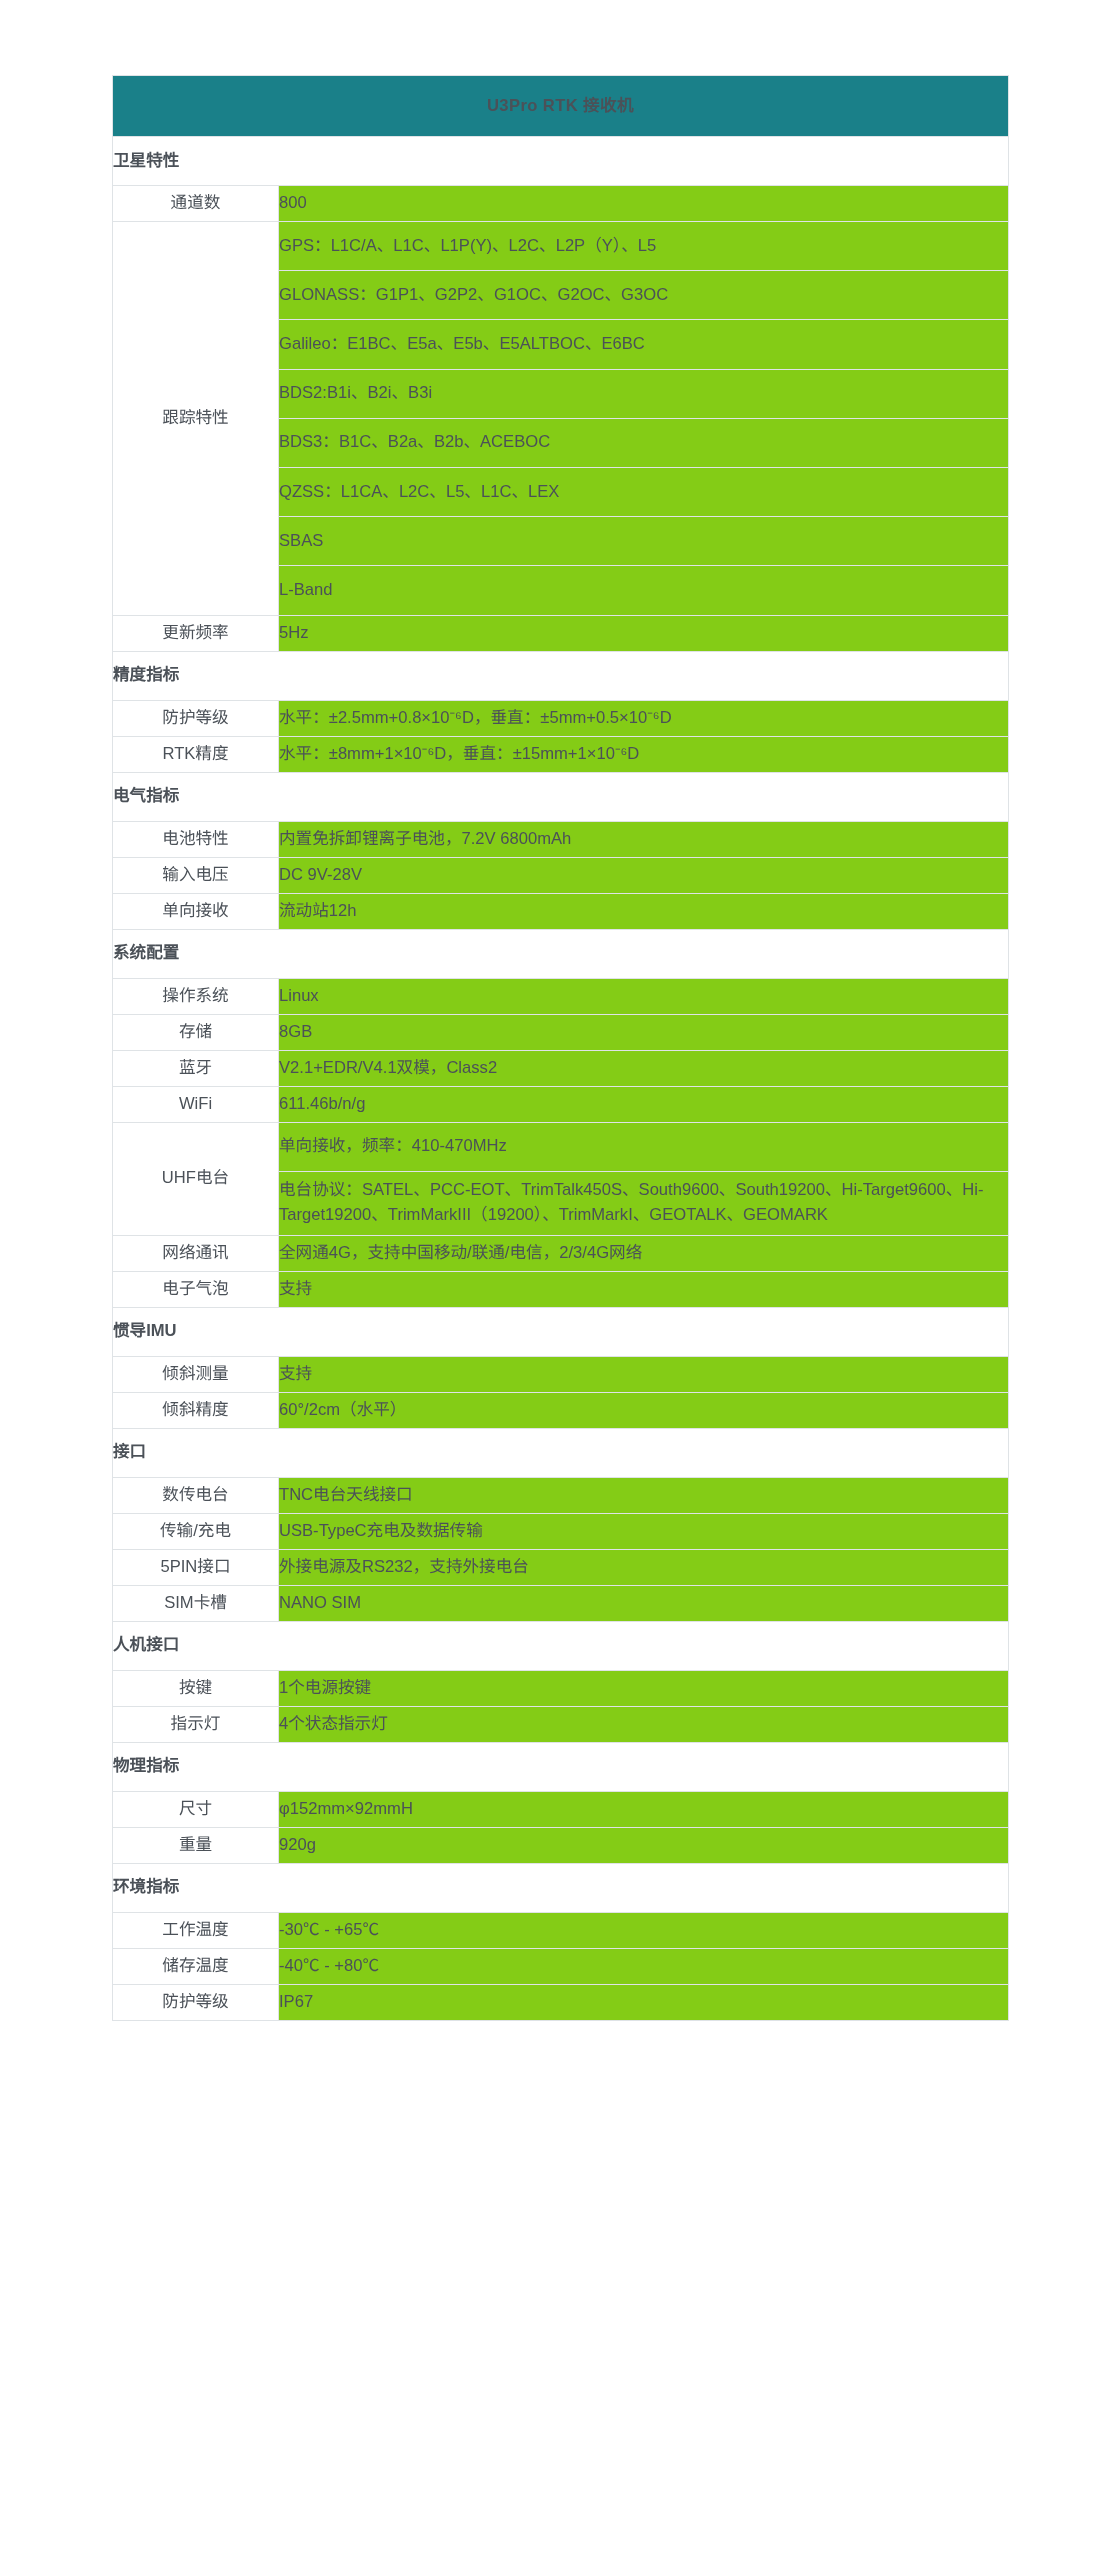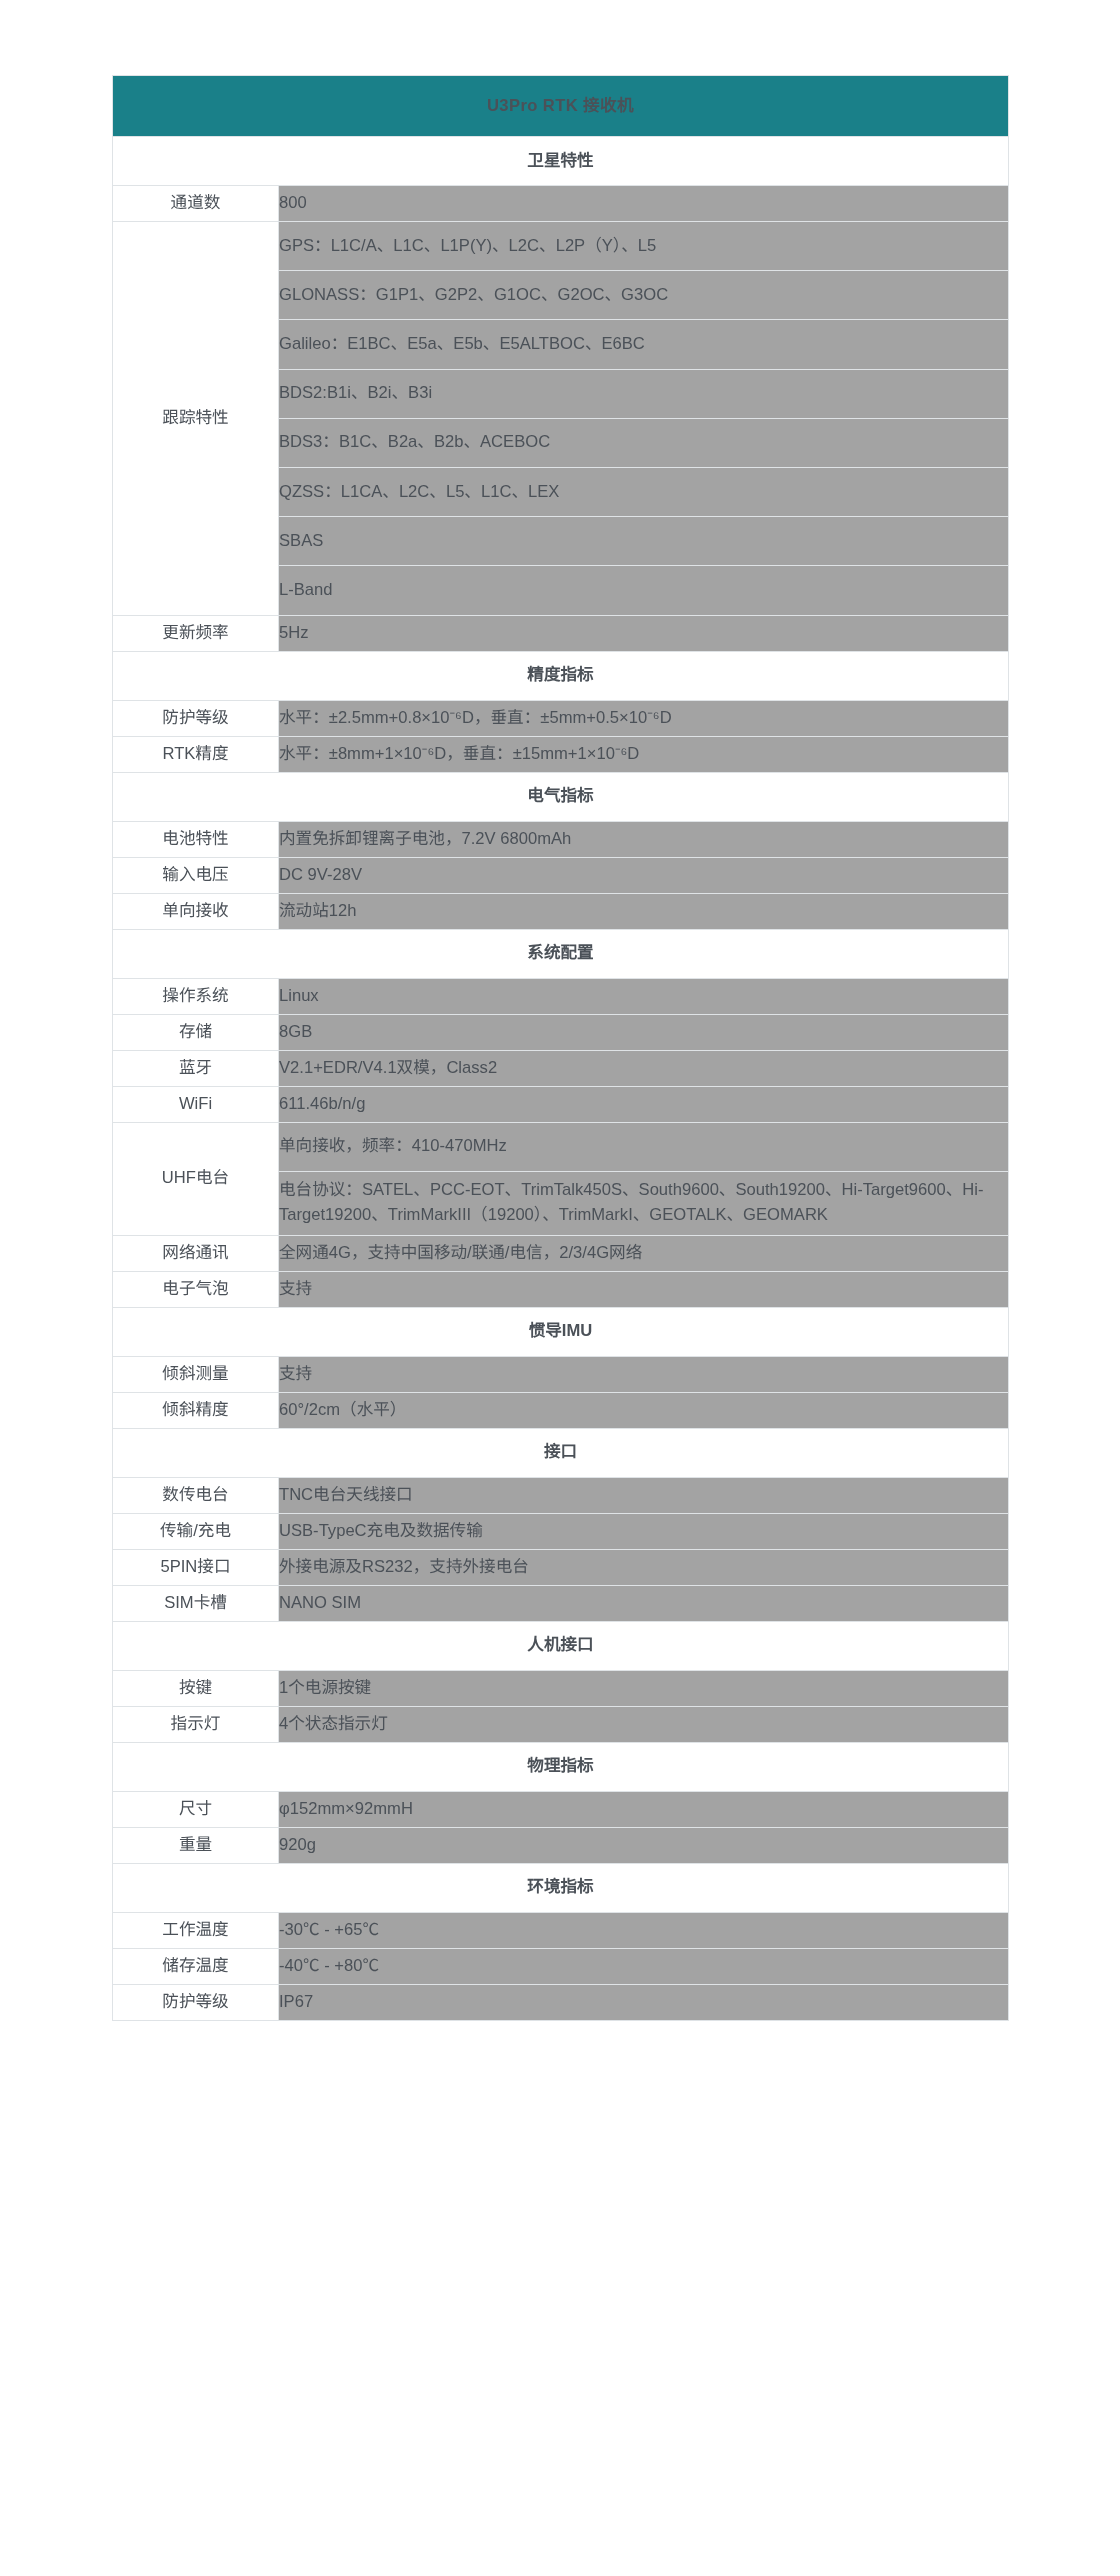--- a/index.html
+++ b/index.html
@@ -46,41 +46,40 @@
     color: #ffffff;
     text-align: center;
     font-size: 24px;
     font-weight: bold;
     letter-spacing: 0.4px;
     height: 60px;
     padding: 0 8.3px;
   }
   
   .section-row td {
-    text-align: center;
     color: #1a8089;
     font-size: 21px;
     font-weight: bold;
     height: 48px;
     background: #ffffff;
   }
   
   td.label {
     width: 166px;
     padding: 7.5px 0 7.5px 30px;
     color: #5a6066;
     font-size: 16.6px;
     background: #ffffff;
     text-align: center;
   }
   td.value {
     padding: 7.5px 0 7.5px 21.6px;
     color: #4b5158;
     font-size: 16.6px;
-    background: #a3a3a3;
+    background: #84cc16;
     margin-left: 35px;
   }
   td.value.tight {
     padding-top: 6.6px;
     padding-bottom: 6.6px;
   }
   .row-h td { height: 35px; }
   .multiline {
     line-height: 1.55;
   }

